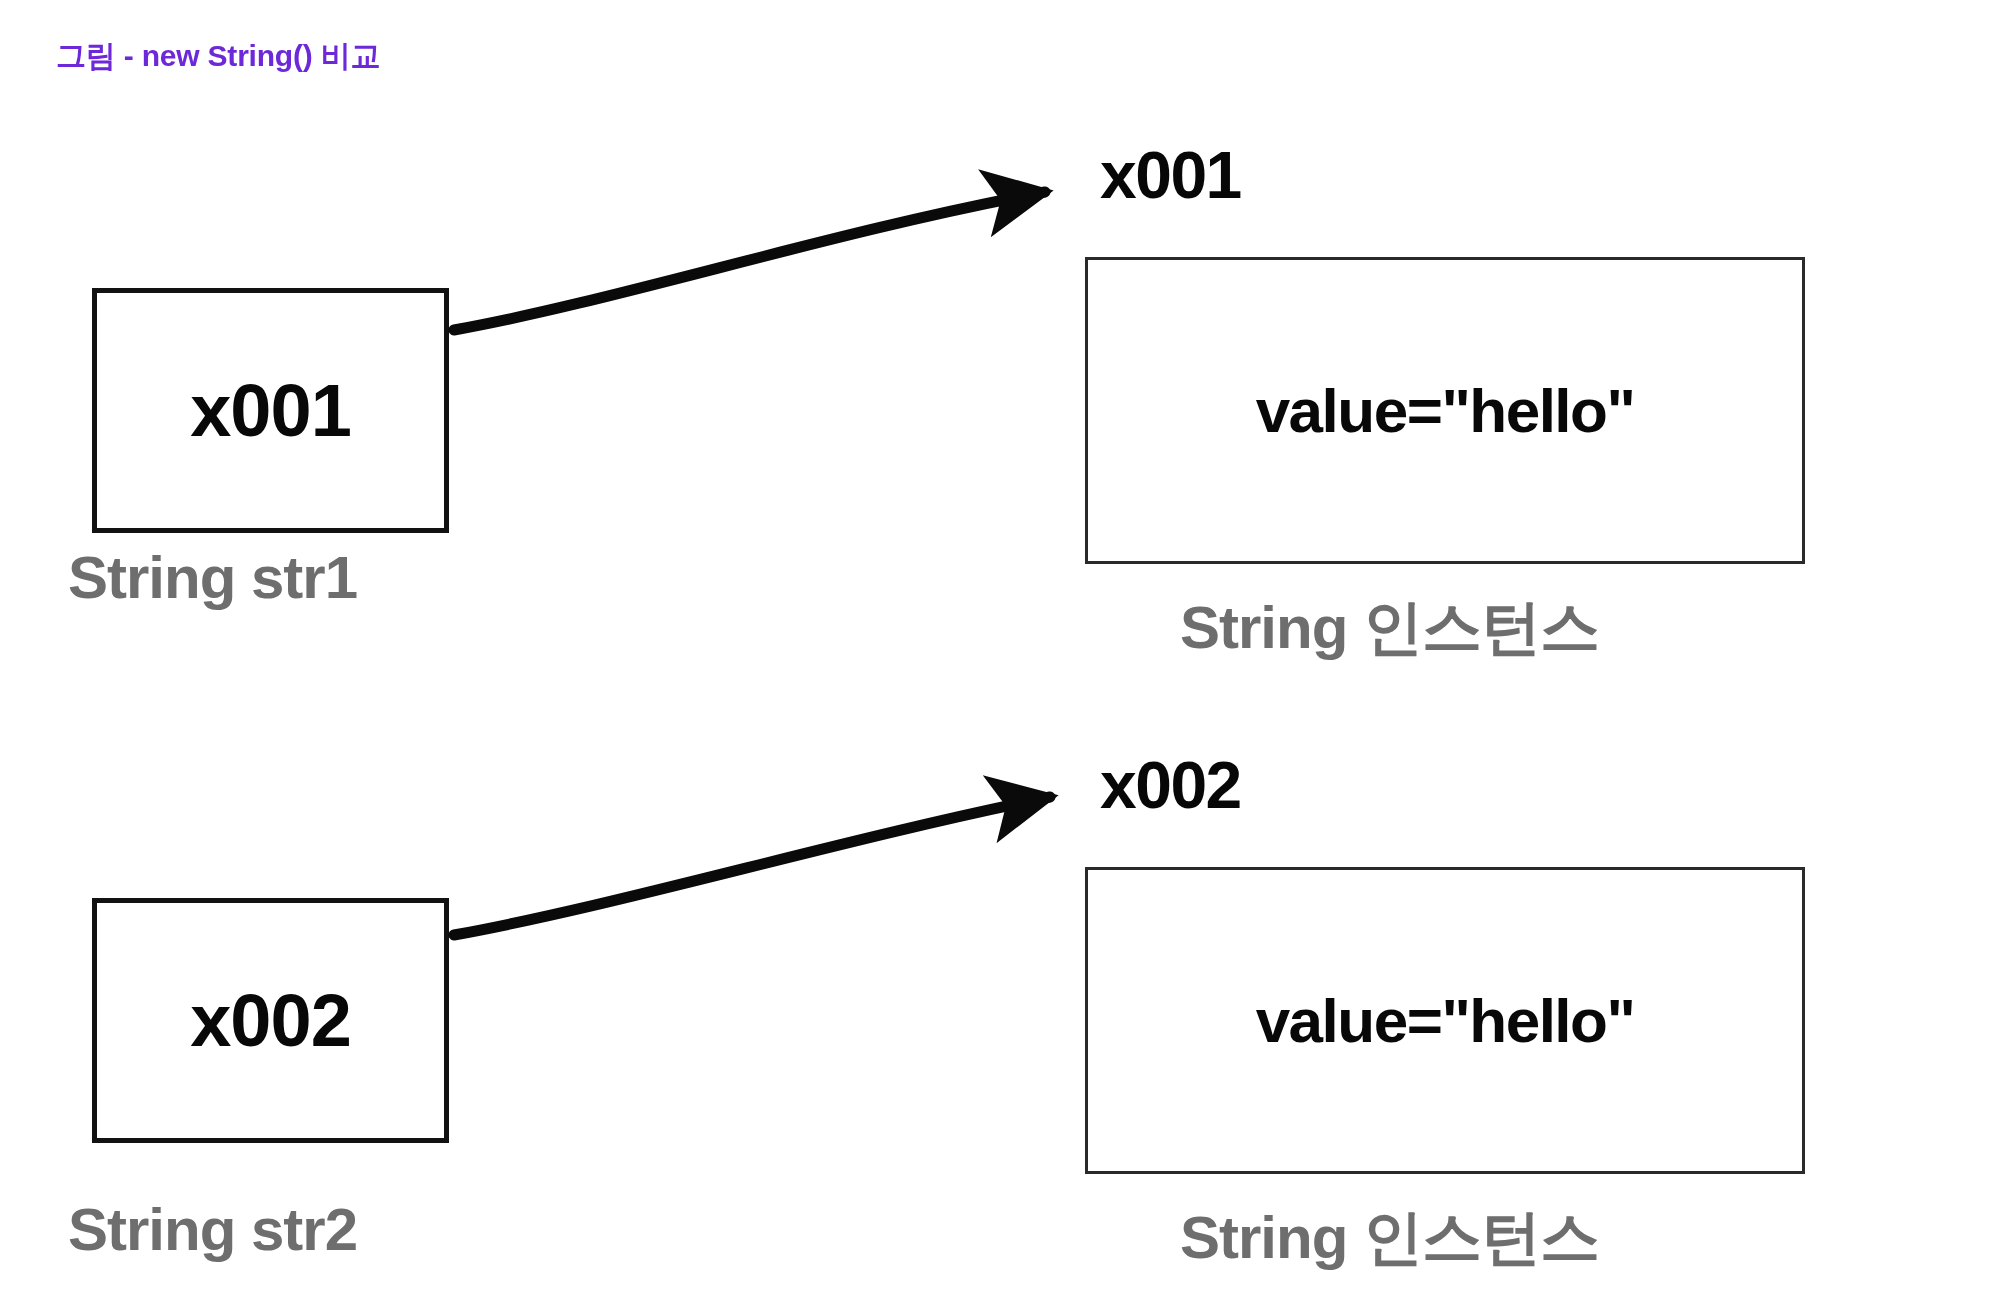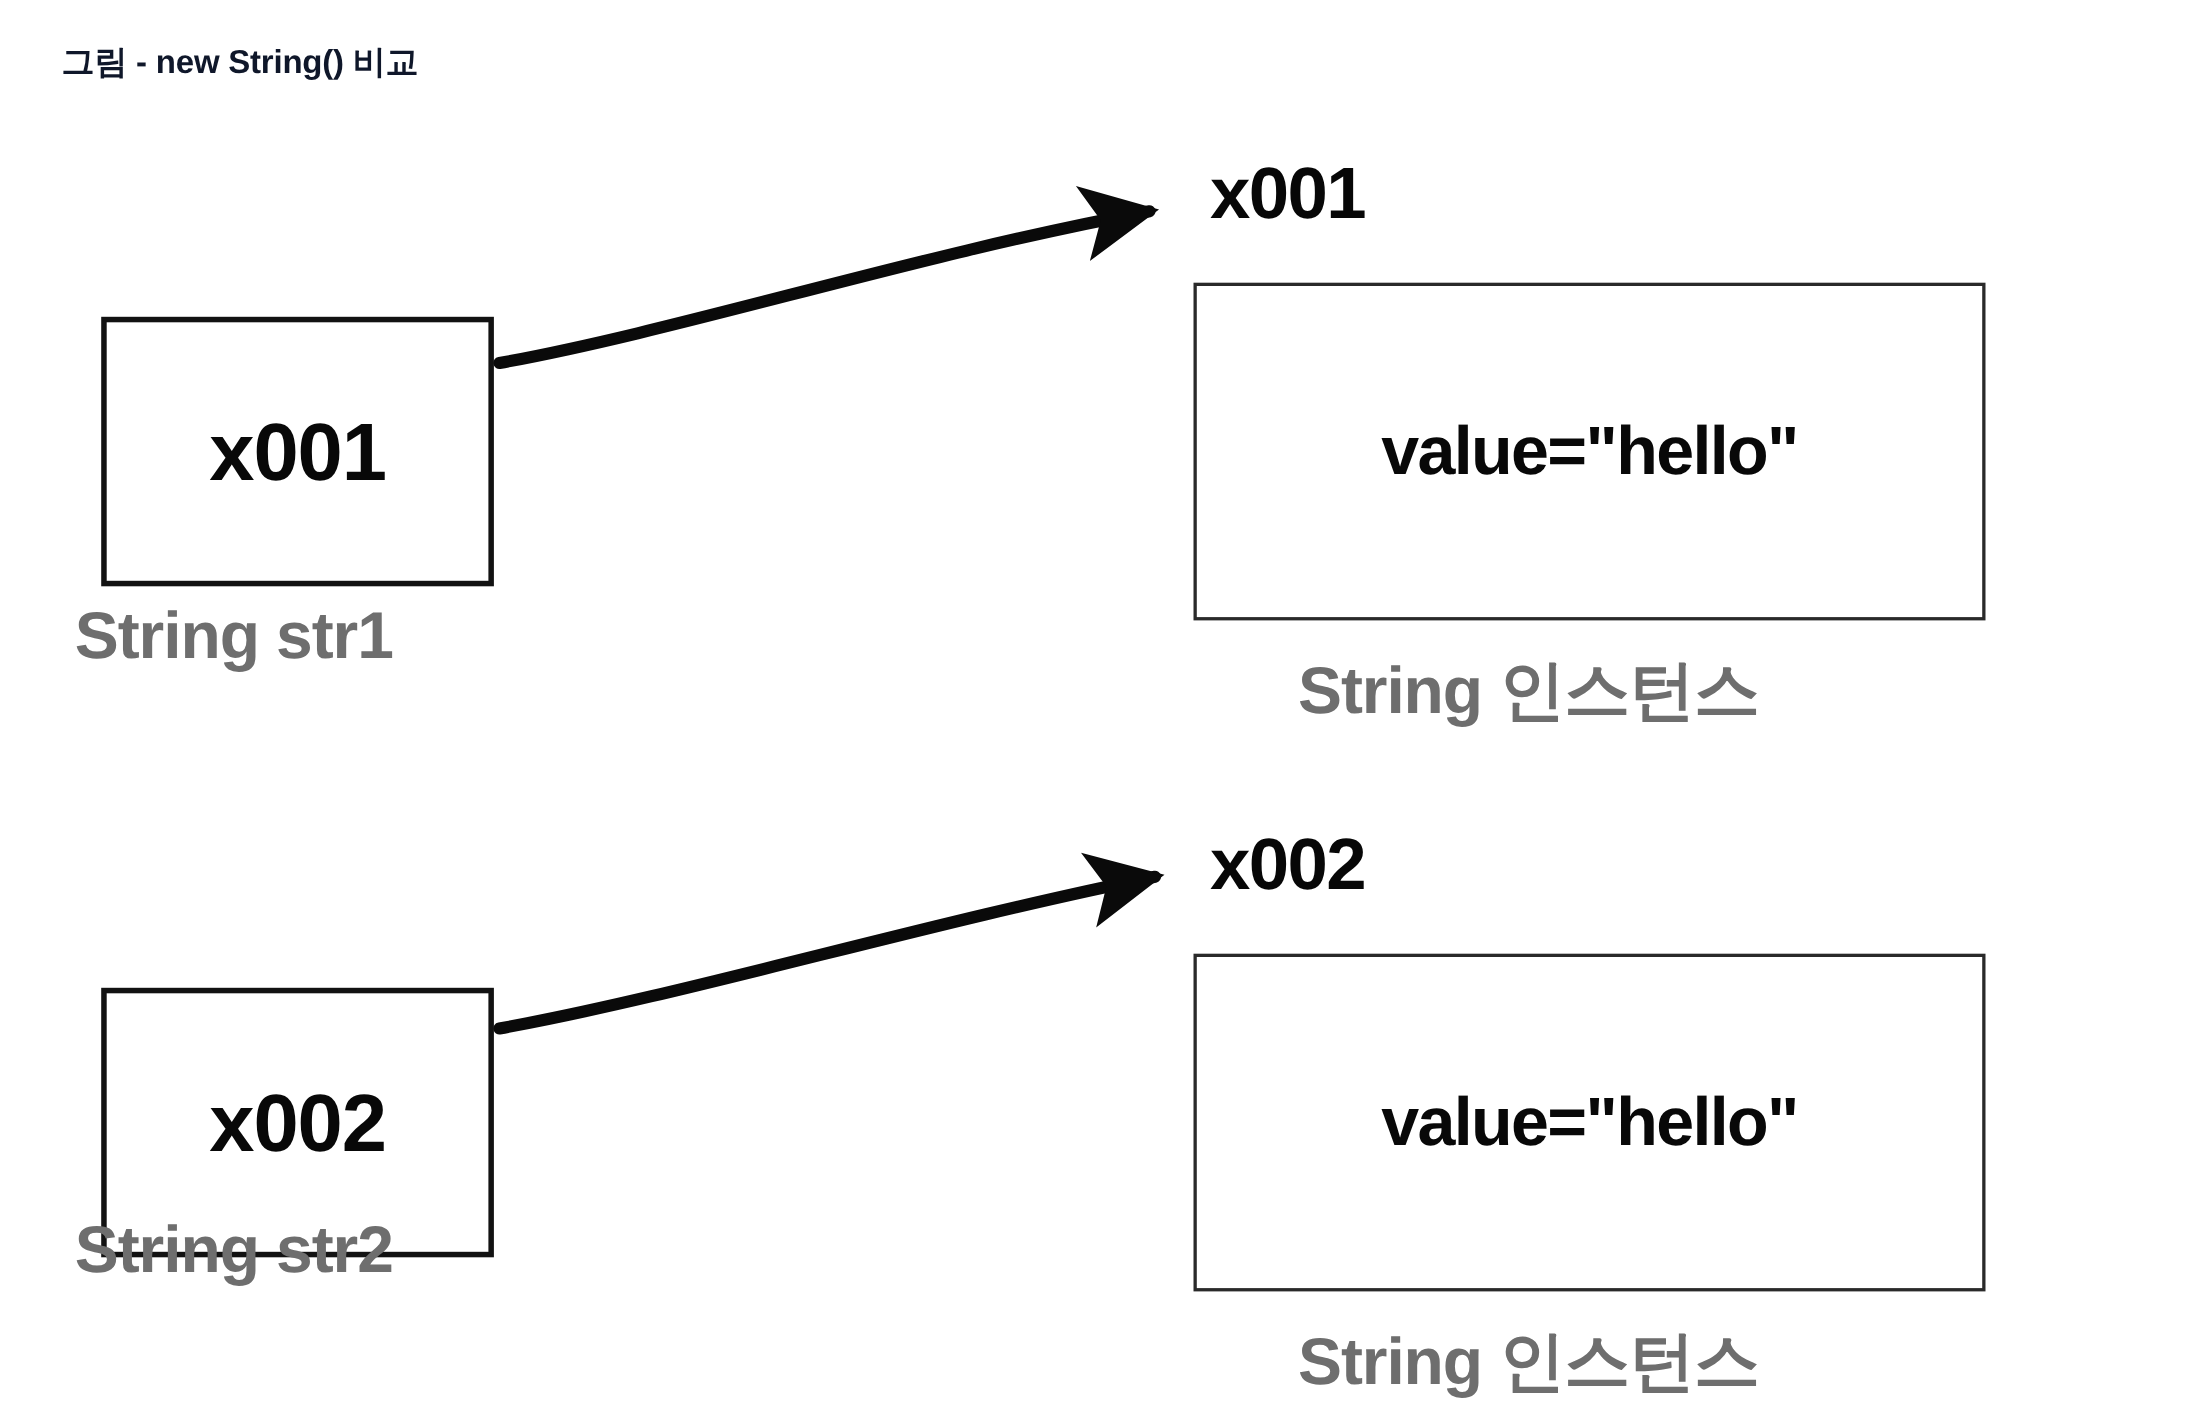--- a/index.html
+++ b/index.html
@@ -18,21 +18,21 @@
     overflow: hidden;
   }
 
   
   .fig-title {
     position: absolute;
     left: 56px;
     top: 36px;
     font-size: 30px;
     font-weight: bold;
-    color: #0f172a;
+    color: #6d28d9;
     letter-spacing: -0.2px;
     white-space: nowrap;
   }
 
   
   .ref-box {
     position: absolute;
     box-sizing: border-box;
     background: #ffffff;
     border: 5px solid #121212;
@@ -116,21 +116,21 @@
   <div class="inst-box" style="left:1085px; top:257px; width:720px; height:307px;">
     <span class="inst-box-text">value="hello"</span>
   </div>
 
   <div class="caption" style="left:1180px; top:598px;">String 인스턴스</div>
 
   <div class="ref-box" style="left:92px; top:898px; width:357px; height:245px;">
     <span class="ref-box-text">x002</span>
   </div>
 
-  <div class="caption" style="left:68px; top:1106px;">String str2</div>
+  <div class="caption" style="left:68px; top:1200px;">String str2</div>
 
   <div class="addr-label" style="left:1100px; top:752px;">x002</div>
 
   <div class="inst-box" style="left:1085px; top:867px; width:720px; height:307px;">
     <span class="inst-box-text">value="hello"</span>
   </div>
 
   <div class="caption" style="left:1180px; top:1208px;">String 인스턴스</div>
 
   <svg class="arrow-layer" viewBox="0 0 2000 1294">

